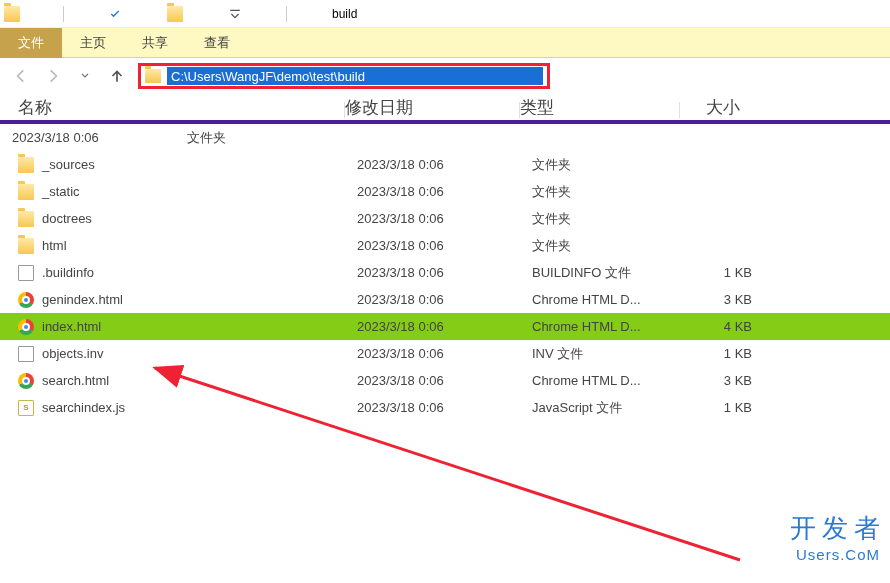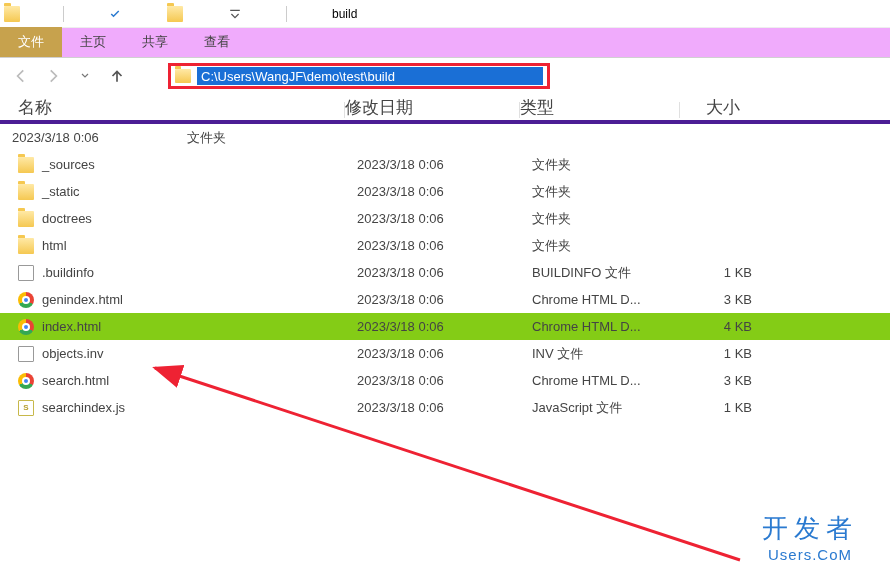--- a/index.html
+++ b/index.html
@@ -4,27 +4,27 @@
 <style>
   * { box-sizing: border-box; margin: 0; padding: 0; font-family: "Microsoft YaHei", "Segoe UI", sans-serif; }
   body { width: 890px; height: 583px; background: #fff; font-size: 13px; color: #333; overflow: hidden; position: relative; }
   .titlebar { height: 28px; display: flex; align-items: center; background: #fff; border-bottom: 1px solid #eee; gap: 36px; }
   .qat-icon { display: flex; align-items: center; justify-content: center; width: 24px; height: 24px; }
   .folder-icon-sm { width: 16px; height: 16px; background: linear-gradient(#ffe9a6, #f5c851); border-radius: 1px; position: relative; }
   .folder-icon-sm::before { content: ""; position: absolute; top: -3px; left: 0; width: 7px; height: 3px; background: #f5c851; border-radius: 1px 1px 0 0; }
   .titlebar-sep { width: 1px; height: 16px; background: #ccc; margin: 0 3px; }
   .title-text { margin-left: 6px; font-size: 12px; color: #000; }
   .check-icon svg, .chev-icon svg { width: 12px; height: 12px; }
-  .ribbon { height: 30px; display: flex; align-items: flex-end; background: #f0abfc; border-bottom: 1px solid #d0d0d0; }
+  .ribbon { height: 30px; display: flex; align-items: center; background: #fef9c3; border-bottom: 1px solid #d0d0d0; }
   .ribbon-tab { padding: 6px 18px; font-size: 13px; color: #444; cursor: pointer; display: flex; align-items: center; }
   .ribbon-tab.file { background: #c7a24d; color: #fff; }
   .nav-row { height: 36px; display: flex; align-items: center; padding: 0 10px; gap: 10px; }
   .nav-btn { width: 22px; height: 22px; display: flex; align-items: center; justify-content: center; color: #555; }
   .nav-btn.disabled { color: #bbb; }
-  .addr-wrap { flex: 1; position: relative; margin-left: 30px; }
+  .addr-wrap { flex: 1; position: relative; }
   .addr-box { height: 26px; border: 3px solid #e23; background: #fff; display: flex; align-items: center; padding: 0 4px; }
   .addr-folder { width: 16px; height: 14px; background: linear-gradient(#ffe9a6, #f5c851); border-radius: 1px; margin-right: 6px; position: relative; }
   .addr-folder::before { content: ""; position: absolute; top: -3px; left: 0; width: 6px; height: 3px; background: #f5c851; border-radius: 1px 1px 0 0; }
   .addr-input { flex: 1; border: none; outline: none; font-size: 13px; background: #1a6fd6; color: #fff; padding: 2px 4px; height: 18px; }
   .addr-input::selection { background: #1a6fd6; color: #fff; }
   .addr-spacer { width: 320px; }
   .headers { display: flex; height: 30px; border-bottom: 4px solid #4c1d95; align-items: center; color: #444; font-size: 17px; }
   .col-name { width: 345px; padding-left: 18px; }
   .col-date { width: 175px; }
   .col-type { width: 160px; }
@@ -36,21 +36,21 @@
   .fr-date { width: 175px; margin-left: 12px; }
   .fr-type { width: 160px; white-space: nowrap; overflow: hidden; text-overflow: ellipsis; }
   .fr-size { width: 100px; text-align: right; padding-right: 40px; }
   .ico { width: 16px; height: 16px; display: flex; align-items: center; justify-content: center; flex-shrink: 0; }
   .ico.folder { background: linear-gradient(#ffe9a6, #f5c851); border-radius: 1px; position: relative; }
   .ico.folder::before { content: ""; position: absolute; top: -3px; left: 0; width: 7px; height: 3px; background: #f5c851; border-radius: 1px 1px 0 0; }
   .ico.file { background: #fff; border: 1px solid #999; border-radius: 1px; }
   .ico.chrome { border-radius: 50%; background: conic-gradient(#ea4335 0 120deg, #34a853 120deg 240deg, #fbbc05 240deg 360deg); position: relative; }
   .ico.chrome::after { content: ""; position: absolute; inset: 4px; background: #4285f4; border-radius: 50%; border: 2px solid #fff; }
   .ico.js { background: #fff; border: 1px solid #c7b84a; border-radius: 1px; font-size: 8px; color: #b8a030; font-weight: bold; display: flex; align-items: center; justify-content: center; }
-  .watermark { position: absolute; right: 32px; bottom: 20px; text-align: center; color: #2a7ad0; font-family: sans-serif; }
+  .watermark { position: absolute; right: 4px; bottom: 20px; text-align: center; color: #2a7ad0; font-family: sans-serif; }
   .watermark .wm1 { font-size: 26px; letter-spacing: 6px; font-weight: 500; }
   .watermark .wm2 { font-size: 15px; letter-spacing: 1px; }
   .arrow-overlay { position: absolute; left: 0; top: 0; pointer-events: none; }
   .col-sep { position: relative; }
   .col-sep::after { content: ""; position: absolute; right: 0; top: 6px; height: 16px; width: 1px; background: #e0e0e0; }
 </style>
 </head>
 <body>
 
 <div class="titlebar">

